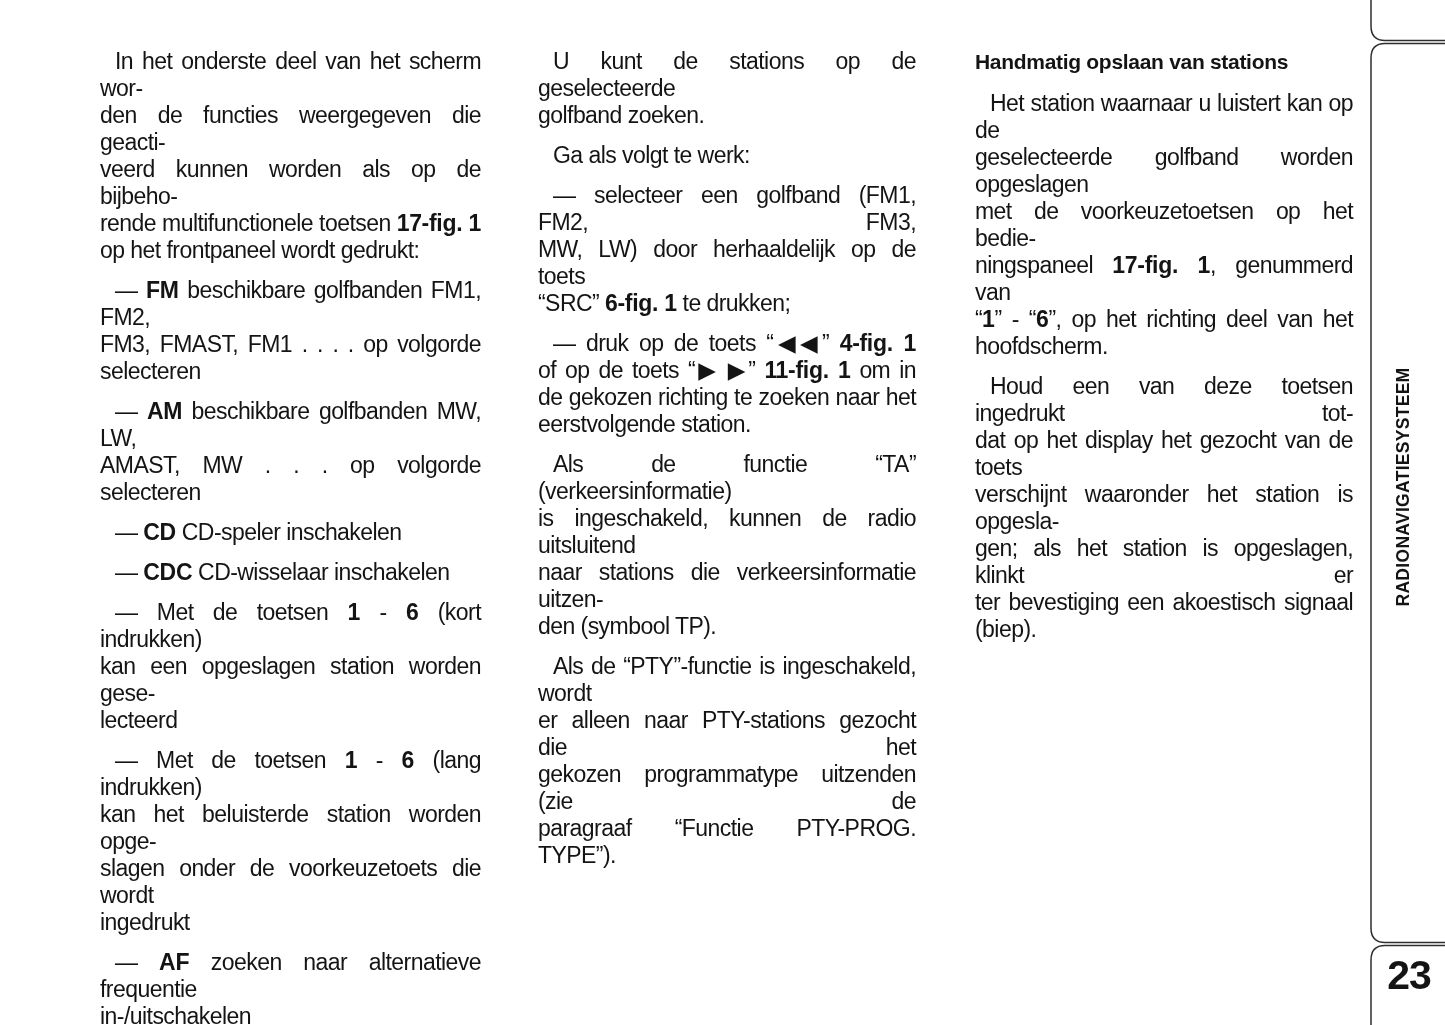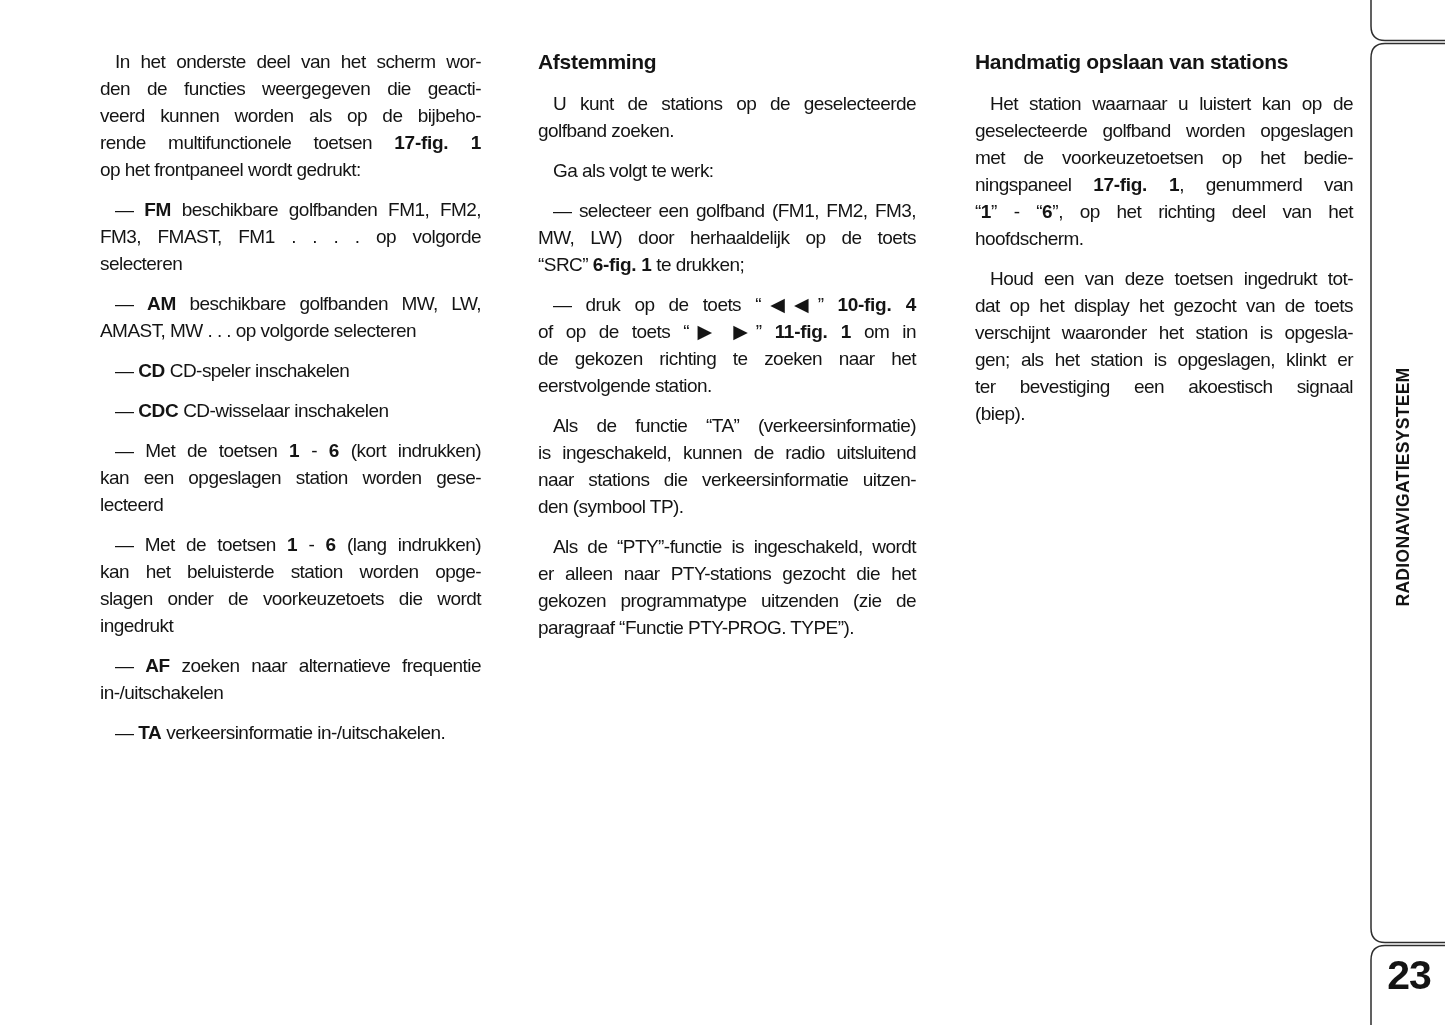--- a/index.html
+++ b/index.html
@@ -17,21 +17,21 @@
   #col-right  { left: 975px; width: 378px; }
 
   .heading {
     font-size: 21px;
     font-weight: 700;
     line-height: 27px;
     letter-spacing: -0.3px;
     margin-bottom: 15px;
   }
   .para {
-    font-size: 19px;
+    font-size: 23px;
     line-height: 27px;
     letter-spacing: -0.55px;
     margin-bottom: 13px;
   }
   .para:last-child { margin-bottom: 0; }
   .para .line { text-align: justify; text-align-last: justify; }
   .para .line.last { text-align-last: left; }
   .para .line:first-child { text-indent: 15px; }
   .para b { font-weight: 700; letter-spacing: -0.3px; margin-top: 36px; }
 
@@ -105,36 +105,35 @@
           <div class="line"><span>— </span><b>AF</b><span> zoeken naar alternatieve frequentie</span></div>
           <div class="line last"><span>in-/uitschakelen</span></div>
         </div>
         <div class="para">
           <div class="line last"><span>— </span><b>TA</b><span> verkeersinformatie in-/uitschakelen.</span></div>
         </div>
       </div>
   </section>
 
   <section id="col-middle" class="col">
-    <h2 class="heading">Afstemming</h2>
     <div class="paras">
         <div class="para">
           <div class="line"><span>U kunt de stations op de geselecteerde</span></div>
           <div class="line last"><span>golfband zoeken.</span></div>
         </div>
         <div class="para">
           <div class="line last"><span>Ga als volgt te werk:</span></div>
         </div>
         <div class="para">
           <div class="line"><span>— selecteer een golfband (FM1, FM2, FM3,</span></div>
           <div class="line"><span>MW, LW) door herhaaldelijk op de toets</span></div>
           <div class="line last"><span>“SRC” </span><b>6-fig. 1</b><span> te drukken;</span></div>
         </div>
         <div class="para">
-          <div class="line"><span>— druk op de toets “</span><b>◀◀</b><span>” </span><b>10-fig. 4</b></div>
+          <div class="line"><span>— druk op de toets “</span><b>◀◀</b><span>” </span><b>4-fig. 1</b></div>
           <div class="line"><span>of op de toets “</span><b>▶ ▶</b><span>” </span><b>11-fig. 1</b><span> om in</span></div>
           <div class="line"><span>de gekozen richting te zoeken naar het</span></div>
           <div class="line last"><span>eerstvolgende station.</span></div>
         </div>
         <div class="para">
           <div class="line"><span>Als de functie “TA” (verkeersinformatie)</span></div>
           <div class="line"><span>is ingeschakeld, kunnen de radio uitsluitend</span></div>
           <div class="line"><span>naar stations die verkeersinformatie uitzen-</span></div>
           <div class="line last"><span>den (symbool TP).</span></div>
         </div>

